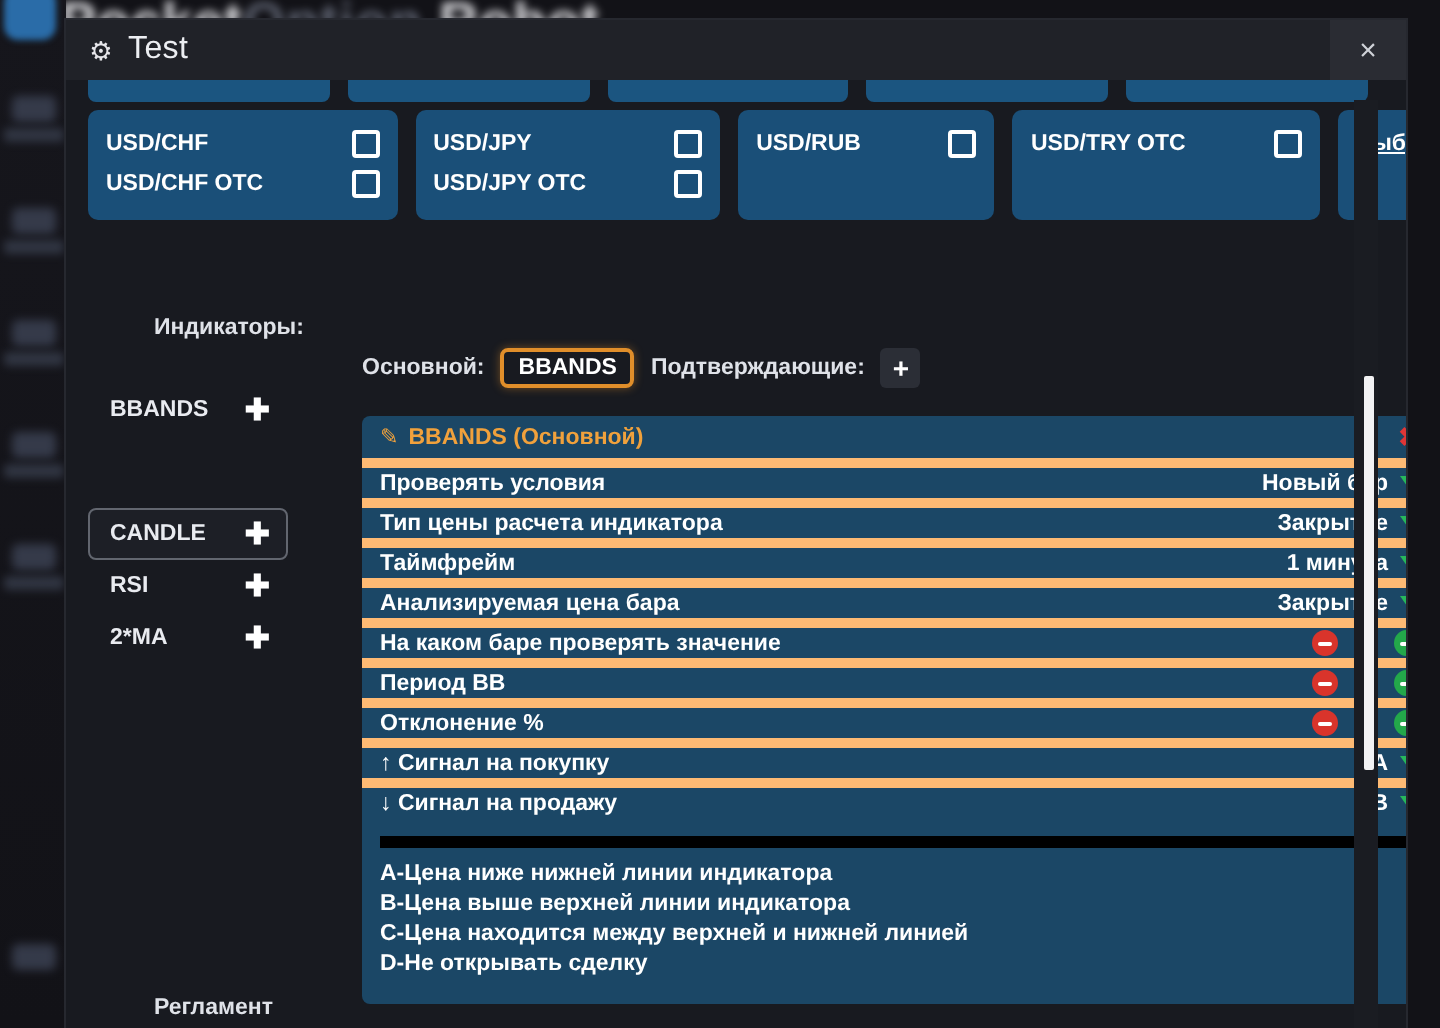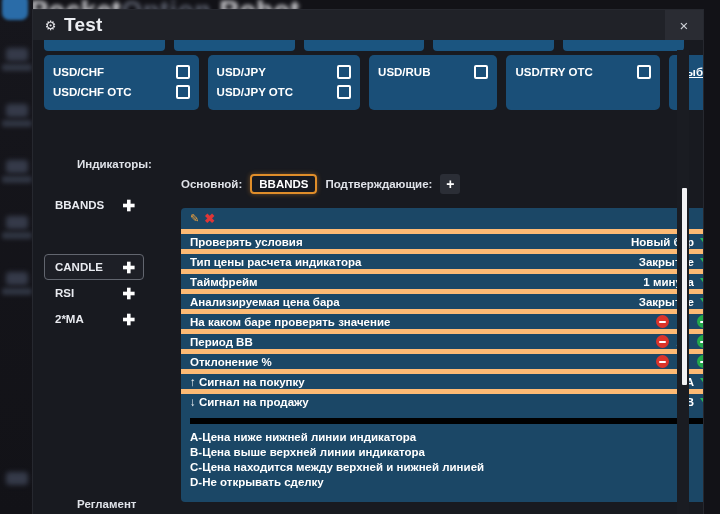--- a/index.html
+++ b/index.html
@@ -50,21 +50,21 @@
   #titlebar {
     position: relative; height: 30px; background: #202228;
     display: flex; align-items: center;
   }
   #titlebar .gear {
     margin-left: 11px; width: 13px; height: 13px; position: relative;
     display: flex; align-items: center; justify-content: center;
     color: #e6e6ea; font-size: 13px; line-height: 1;
   }
   #titlebar .ttl {
-    margin-left: 7px; color: #eceef2; font-size: 19px; font-weight: bold;
+    margin-left: 7px; color: #eceef2; font-size: 16px; font-weight: normal;
     letter-spacing: .2px;
   }
   #closebtn {
     position: absolute; right: 0; top: 0; width: 38px; height: 30px;
     display: flex; align-items: center; justify-content: center;
     color: #cfd2d8; font-size: 15px; background: #2a2c33; cursor: pointer;
   }
 
   
   #modalbody {
@@ -315,20 +315,21 @@
       <span class="lbl">Подтверждающие:</span>
       <span class="addbtn">
         <span>+</span>
       </span>
     </div>
 
     <div id="settings">
 
       <div id="sethead">
         <span class="pen">✎</span>
+        <span class="ttl">BBANDS (Основной)</span>
         <span class="del">✖</span>
       </div>
 
       <div class="srow">
         <span class="lab">Проверять условия</span>
         <span class="val">Новый бар</span>
         <span class="tri"></span>
       </div>
 
       <div class="srow">

